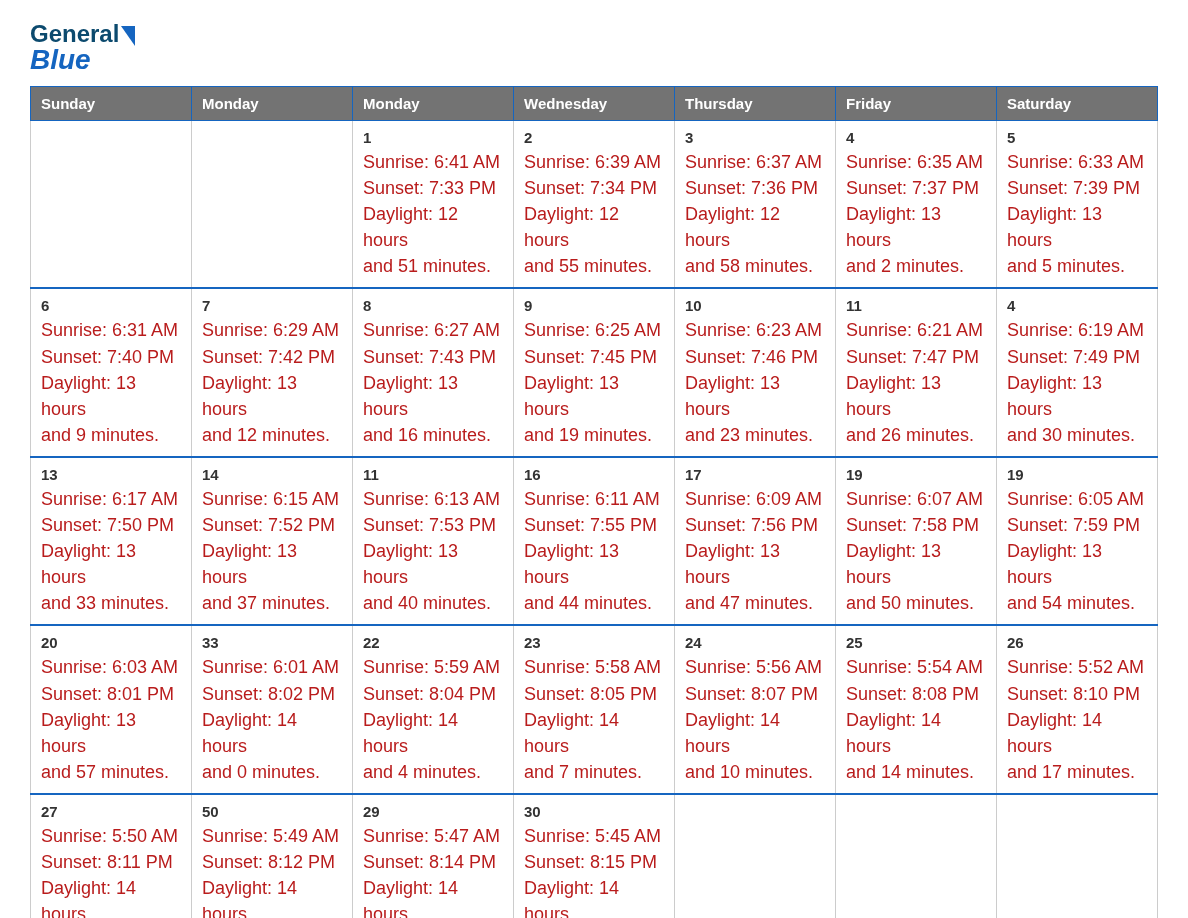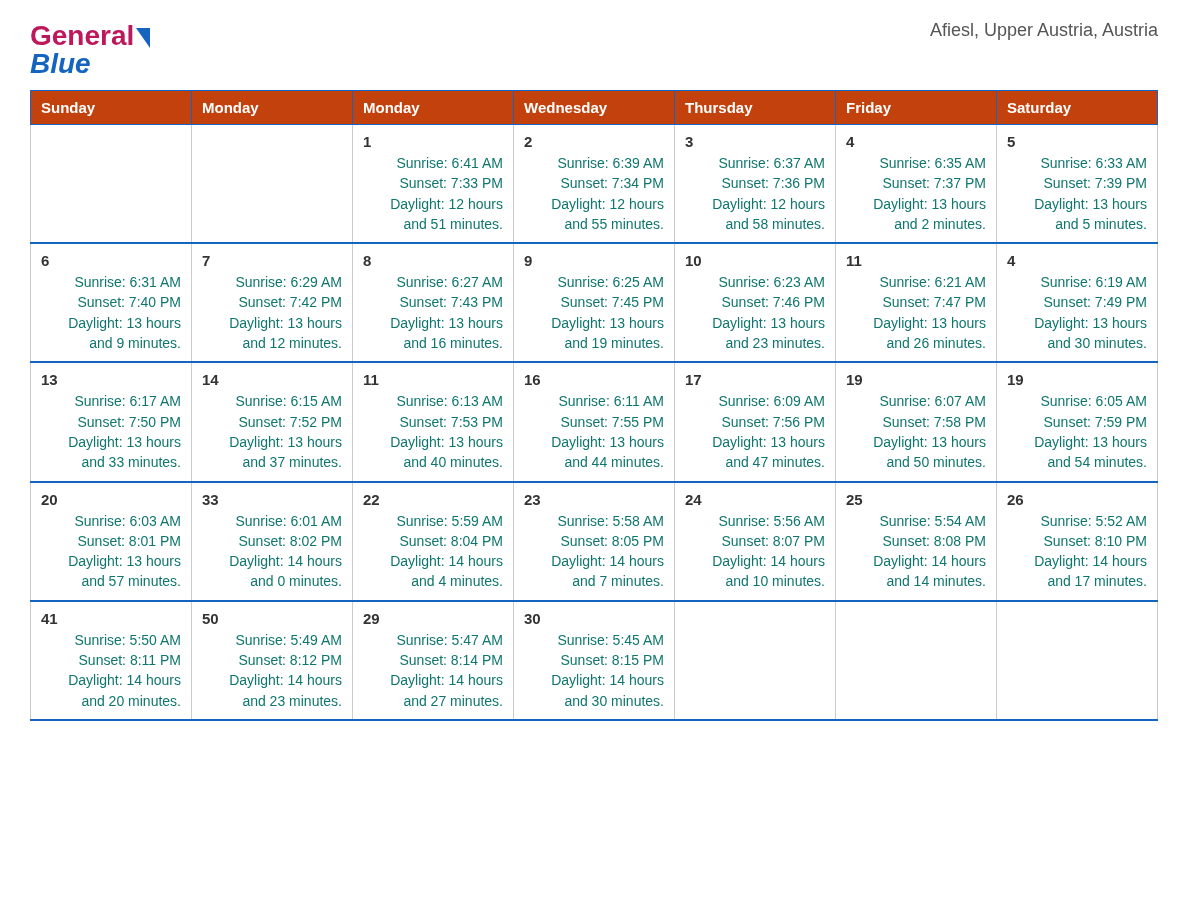--- a/index.html
+++ b/index.html
@@ -10,23 +10,23 @@
       width: 1188px;
       min-height: 918px;
     }
     .header {
       display: flex;
       justify-content: space-between;
       align-items: flex-start;
       margin-bottom: 10px;
     }
     .logo-text-general {
-      font-size: 28px;
+      font-size: 24px;
       font-weight: bold;
-      color: #be185d;
+      color: #0c4a6e;
     }
     .logo-text-blue {
       font-size: 28px;
       font-weight: bold;
       color: #1565c0;
     }
     .logo-triangle {
       width: 0;
       height: 0;
       border-left: 14px solid transparent;
@@ -48,21 +48,21 @@
     .title-section p {
       font-size: 18px;
       color: #555;
     }
     .calendar {
       width: 100%;
       border-collapse: collapse;
       margin-top: 6px;
     }
     .calendar thead th {
-      background-color: #c2410c;
+      background-color: #737373;
       color: #fff;
       font-size: 15px;
       font-weight: 600;
       padding: 8px 10px;
       text-align: left;
       border: 1px solid #1565c0;
     }
     .calendar tbody td {
       vertical-align: top;
       padding: 8px 10px;
@@ -76,24 +76,23 @@
       border-bottom: 2px solid #1565c0;
     }
     .day-number {
       font-size: 15px;
       font-weight: bold;
       color: #333;
       display: block;
       margin-bottom: 3px;
     }
     .day-info {
-      font-size: 14px;
-      color: #0f766e;
+      font-size: 18px;
+      color: #b91c1c;
       line-height: 1.45;
-      text-align: right;
     }
     .empty-cell {
       background: #fff;
     }
     .logo-wrapper {
       display: flex;
       flex-direction: column;
     }
     .logo-line1 {
       display: flex;
@@ -113,21 +112,20 @@
   <div class="logo-wrapper">
     <div class="logo-line1">
       <span class="logo-text-general">General</span>
       <span class="logo-triangle"></span>
     </div>
     <div class="logo-line2">
       <span class="logo-text-blue">Blue</span>
     </div>
   </div>
   <div class="title-section">
-    <p>Afiesl, Upper Austria, Austria</p>
   </div>
 </div>
 
 <table class="calendar">
   <thead>
     <tr>
     <th>Sunday</th>
         <th>Monday</th>
         <th>Monday</th>
         <th>Wednesday</th>
@@ -246,21 +244,21 @@
           <span class="day-number">25</span>
           <div class="day-info">Sunrise: 5:54 AM<br>Sunset: 8:08 PM<br>Daylight: 14 hours<br>and 14 minutes.</div>
         </td>
         <td>
           <span class="day-number">26</span>
           <div class="day-info">Sunrise: 5:52 AM<br>Sunset: 8:10 PM<br>Daylight: 14 hours<br>and 17 minutes.</div>
         </td>
       </tr>
       <tr>
         <td>
-          <span class="day-number">41</span>
+          <span class="day-number">27</span>
           <div class="day-info">Sunrise: 5:50 AM<br>Sunset: 8:11 PM<br>Daylight: 14 hours<br>and 20 minutes.</div>
         </td>
         <td>
           <span class="day-number">50</span>
           <div class="day-info">Sunrise: 5:49 AM<br>Sunset: 8:12 PM<br>Daylight: 14 hours<br>and 23 minutes.</div>
         </td>
         <td>
           <span class="day-number">29</span>
           <div class="day-info">Sunrise: 5:47 AM<br>Sunset: 8:14 PM<br>Daylight: 14 hours<br>and 27 minutes.</div>
         </td>

